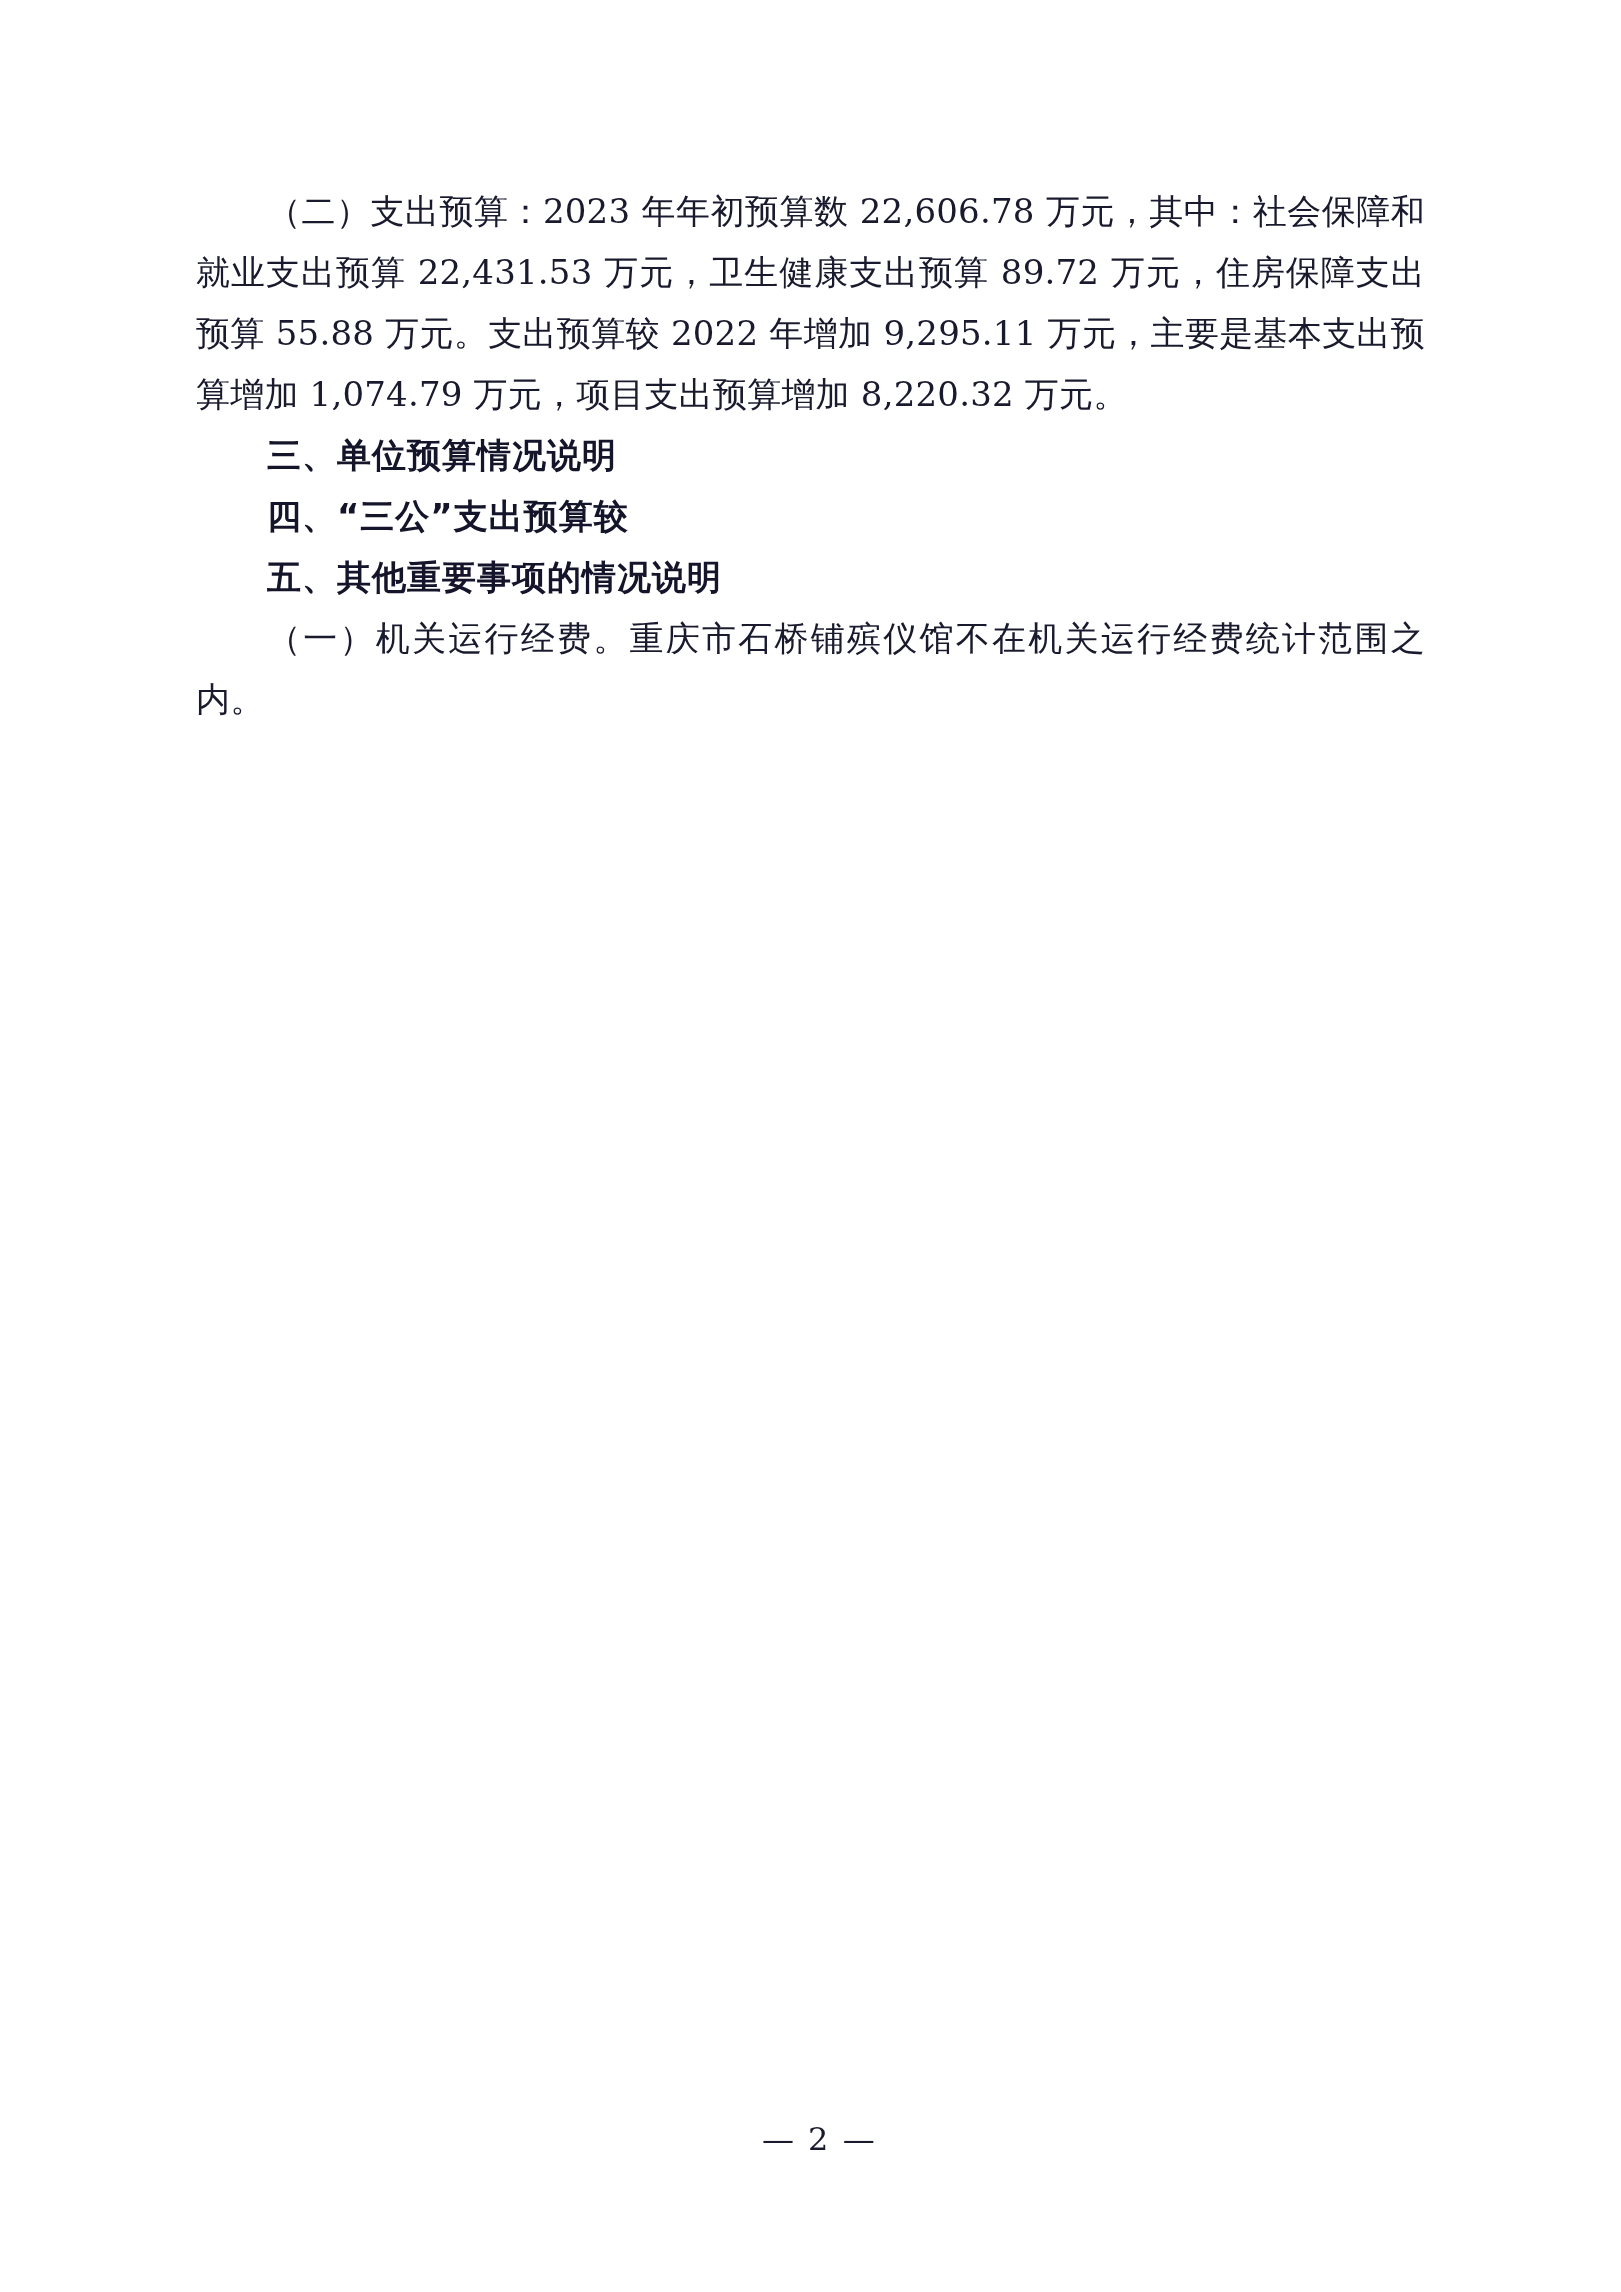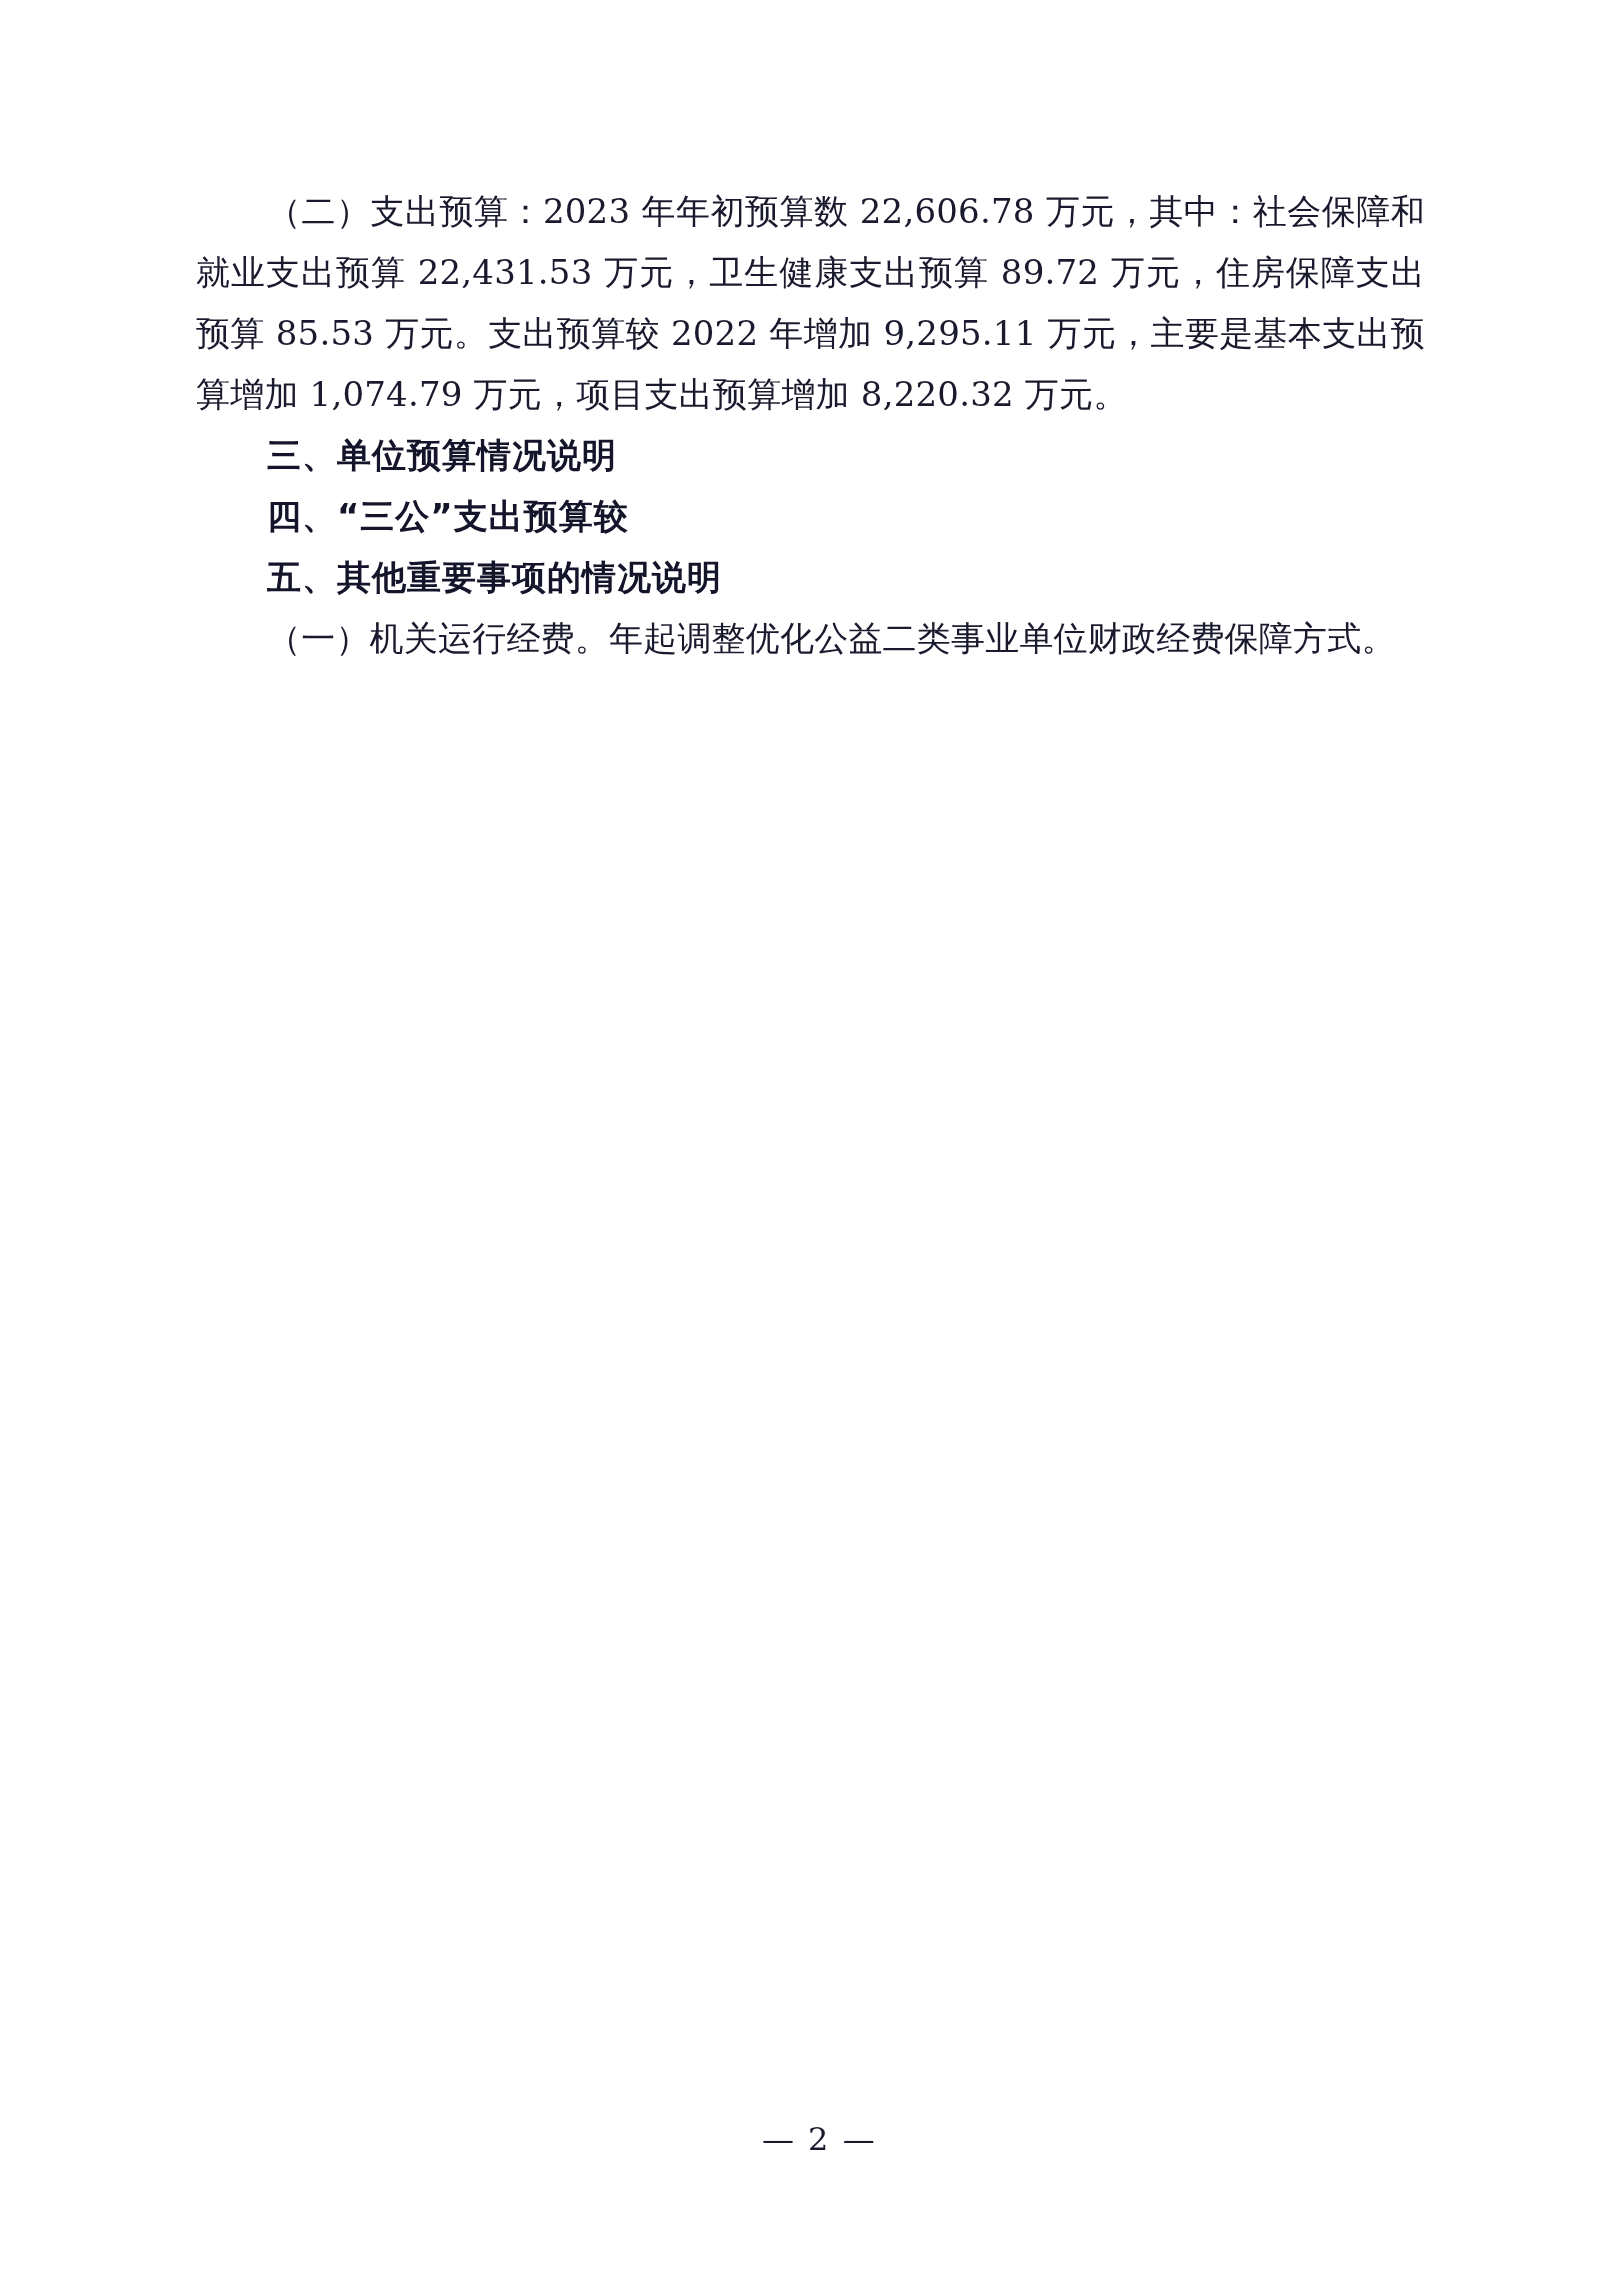--- a/index.html
+++ b/index.html
@@ -66,32 +66,32 @@
     display: inline-block;
     padding-left: 17.6px;
   }
 </style>
 </head>
 <body>
 
 <div class="page">
   <div class="doc-body">
 
-    <p class="para blk">（二）支出预算：2023 年年初预算数 22,606.78 万元，其中：社会保障和就业支出预算 22,431.53 万元，卫生健康支出预算 89.72 万元，住房保障支出预算 85.53 万元。支出预算较 2022 年增加 9,295.11 万元，主要是基本支出预算增加 1,074.79 万元，项目支出预算增加 8,220.32 万元。</p>
+    <p class="para blk">（二）支出预算：2023 年年初预算数 22,606.78 万元，其中：社会保障和就业支出预算 22,431.53 万元，卫生健康支出预算 89.72 万元，住房保障支出预算 55.88 万元。支出预算较 2022 年增加 9,295.11 万元，主要是基本支出预算增加 1,074.79 万元，项目支出预算增加 8,220.32 万元。</p>
 
     <h2 class="heading blk">三、单位预算情况说明</h2>
 
 
 
     <h2 class="heading blk">四、“三公”支出预算较</h2>
 
 
     <h2 class="heading blk">五、其他重要事项的情况说明</h2>
 
-    <p class="para blk">（一）机关运行经费。年起调整优化公益二类事业单位财政经费保障方式。</p>
+    <p class="para blk">（一）机关运行经费。重庆市石桥铺殡仪馆不在机关运行经费统计范围之内。</p>
 
 
   </div>
 
   <div class="footer">
     <span class="page-num-wrap">— 2 —</span>
   </div>
 </div>
 
 

